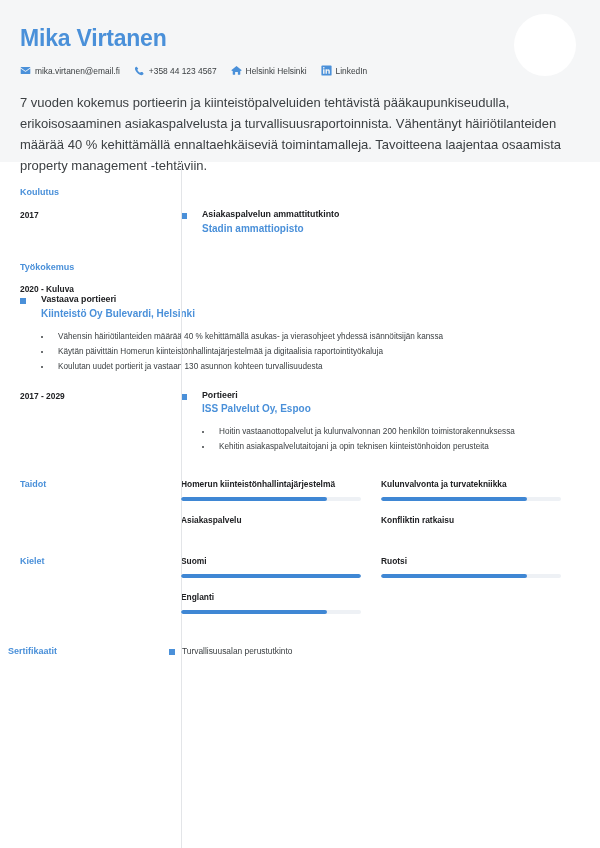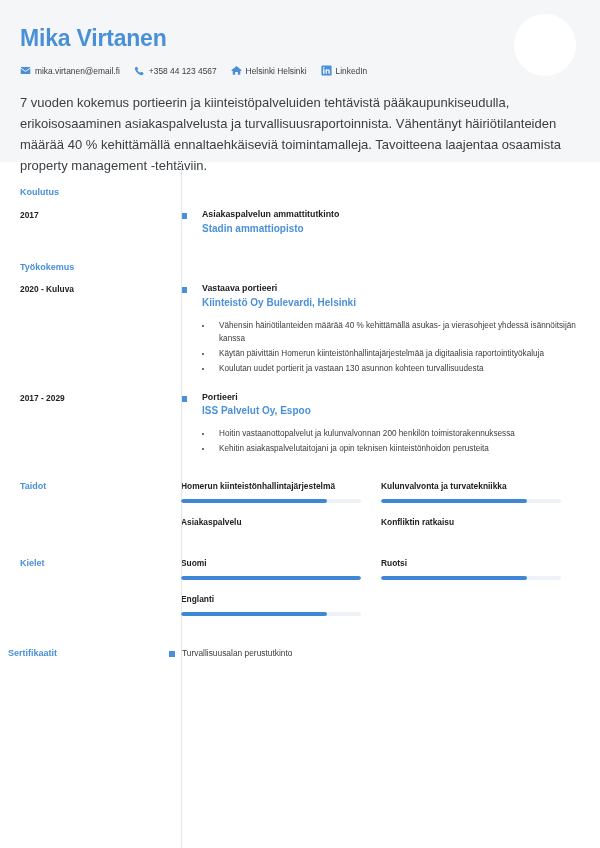--- a/index.html
+++ b/index.html
@@ -247,21 +247,21 @@
           <div class="job-org">Stadin ammattiopisto</div>
         </div>
       </div>
     </div>
 
     <div class="section" style="padding-top:26px;">
       <div class="sec-label">Työkokemus</div>
       <div class="sec-content"></div>
     </div>
 
-    <div class="entry" style="padding-top:11px;">
+    <div class="entry" style="padding-top:11px;flex-direction:column;">
       <div class="entry-date">2020 - Kuluva</div>
       <div class="entry-main">
         <div class="marker"></div>
         <div class="entry-body">
           <div class="job-title">Vastaava portieeri</div>
           <div class="job-org">Kiinteistö Oy Bulevardi, Helsinki</div>
           <ul class="bullets">
             <li>Vähensin häiriötilanteiden määrää 40 % kehittämällä asukas- ja vierasohjeet yhdessä isännöitsijän kanssa</li>
             <li>Käytän päivittäin Homerun kiinteistönhallintajärjestelmää ja digitaalisia raportointityökaluja</li>
             <li>Koulutan uudet portierit ja vastaan 130 asunnon kohteen turvallisuudesta</li>

